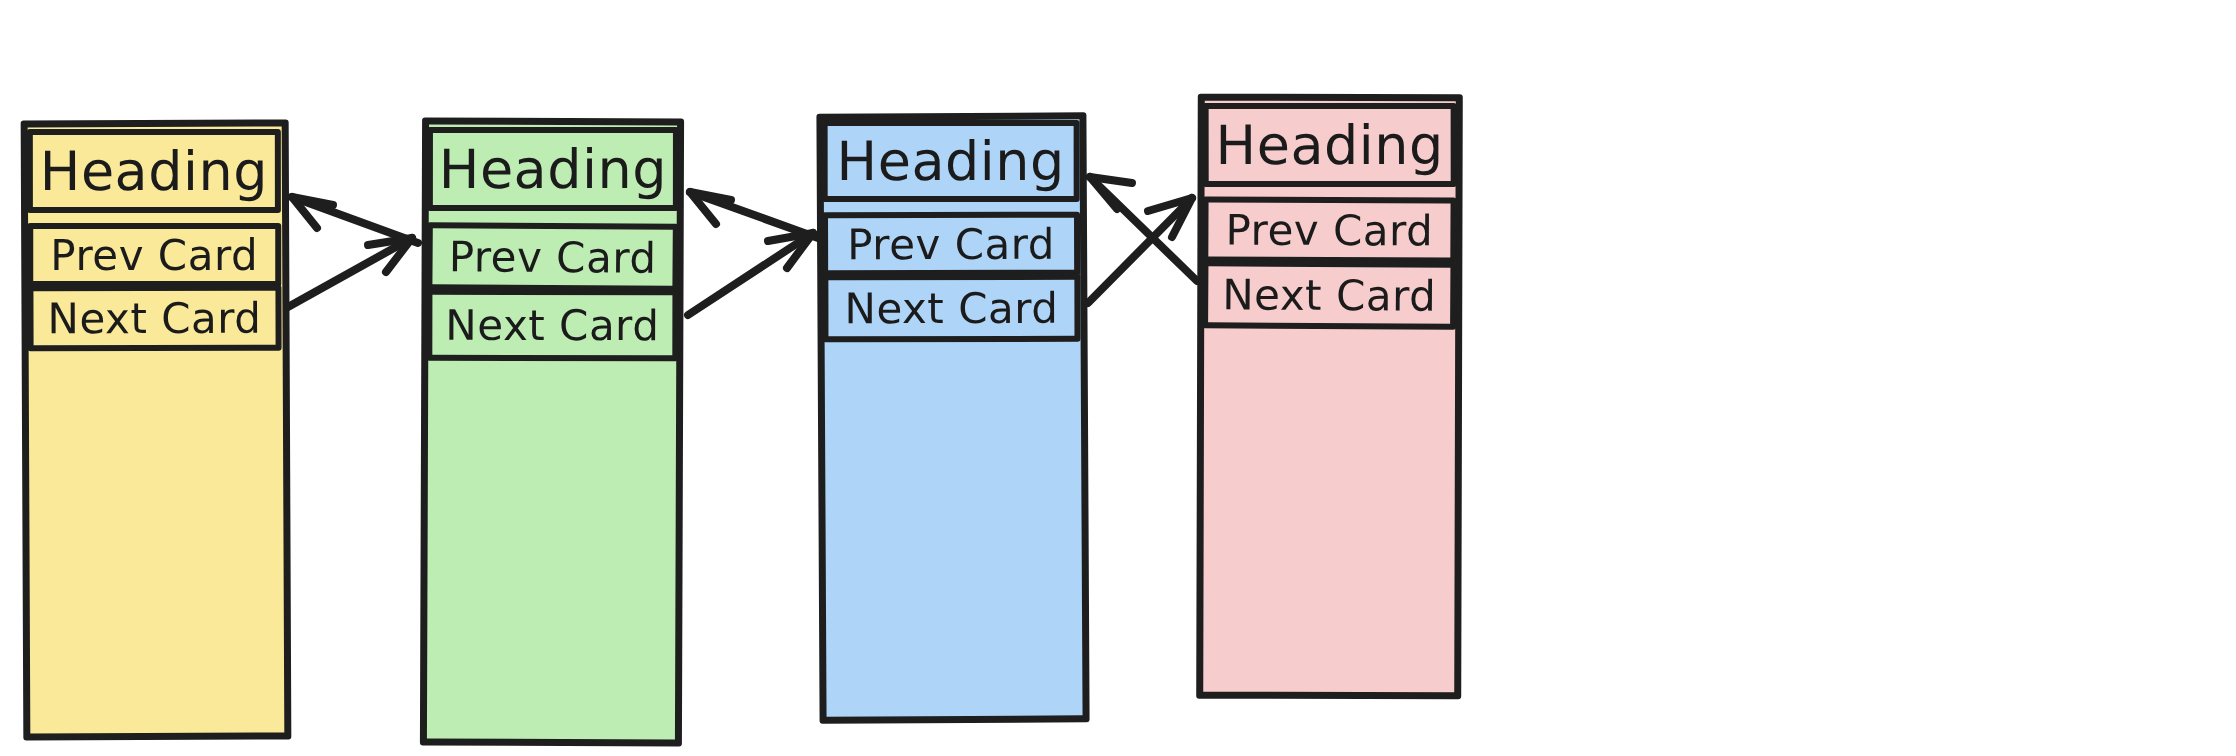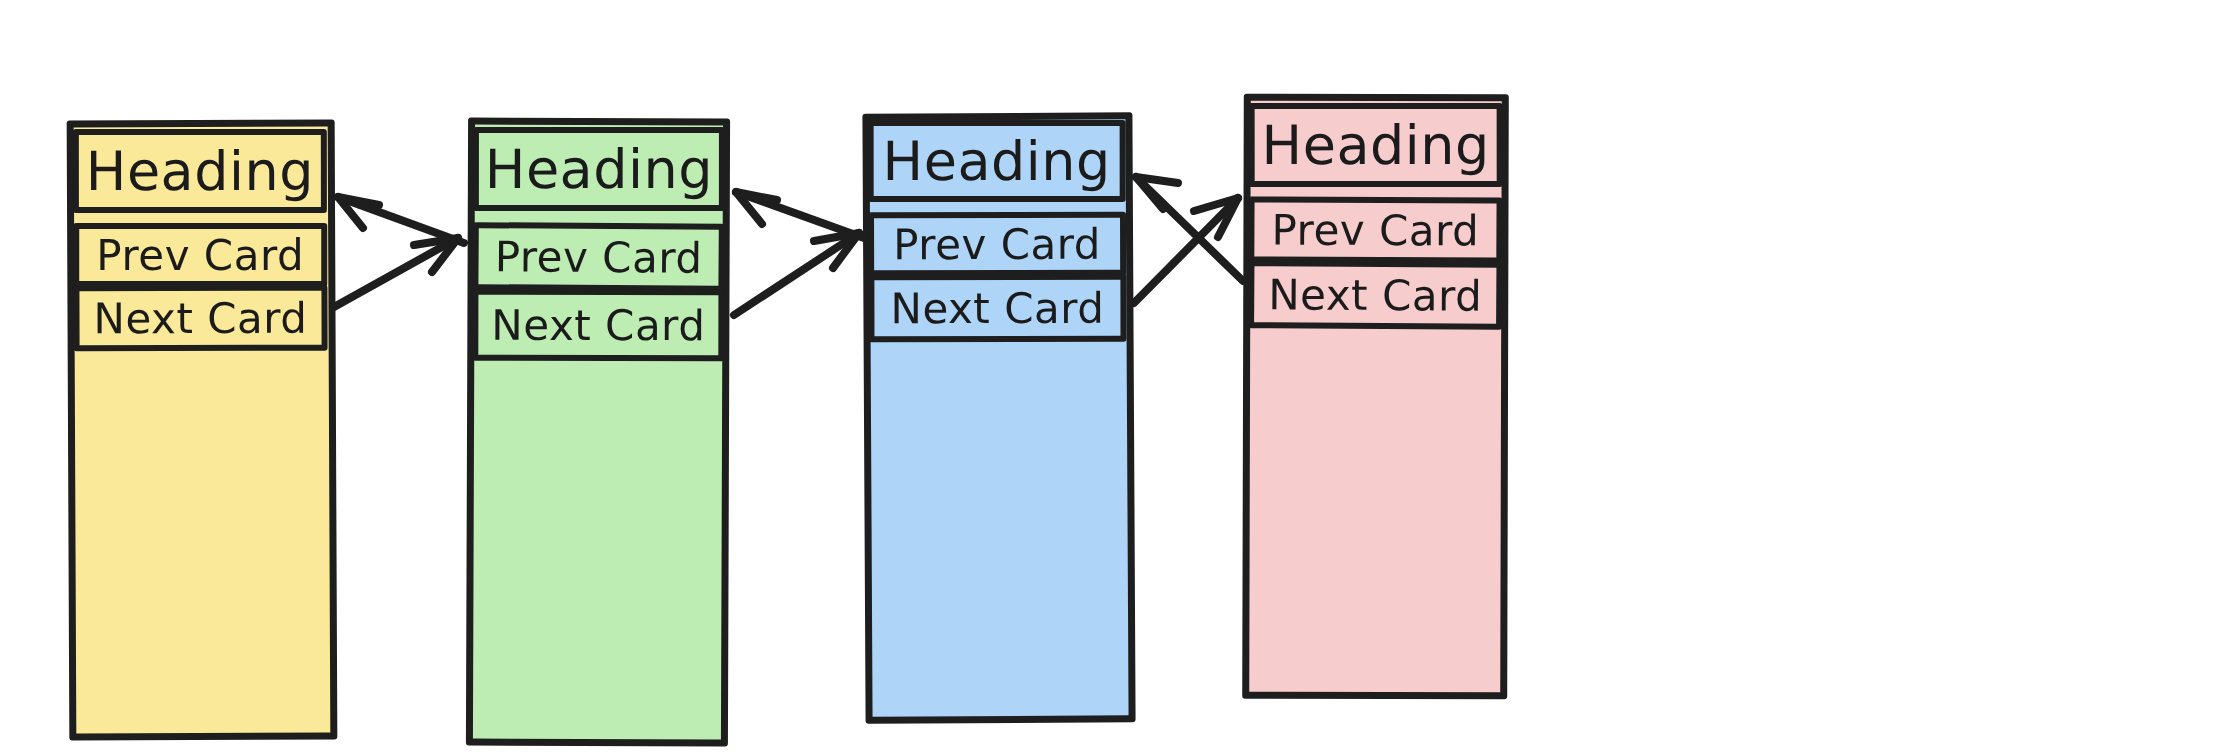--- a/index.html
+++ b/index.html
@@ -9,21 +9,20 @@
   }
   body {
     font-family: "DejaVu Sans", sans-serif;
   }
   #canvas {
     position: relative;
     width: 1984px;
     height: 756px;
     background: #ffffff;
     overflow: hidden;
-    margin-left: 46px;
   }
   #edges {
     position: absolute;
     left: 0;
     top: 0;
     width: 2236px;
     height: 756px;
     pointer-events: none;
   }
   .card {

